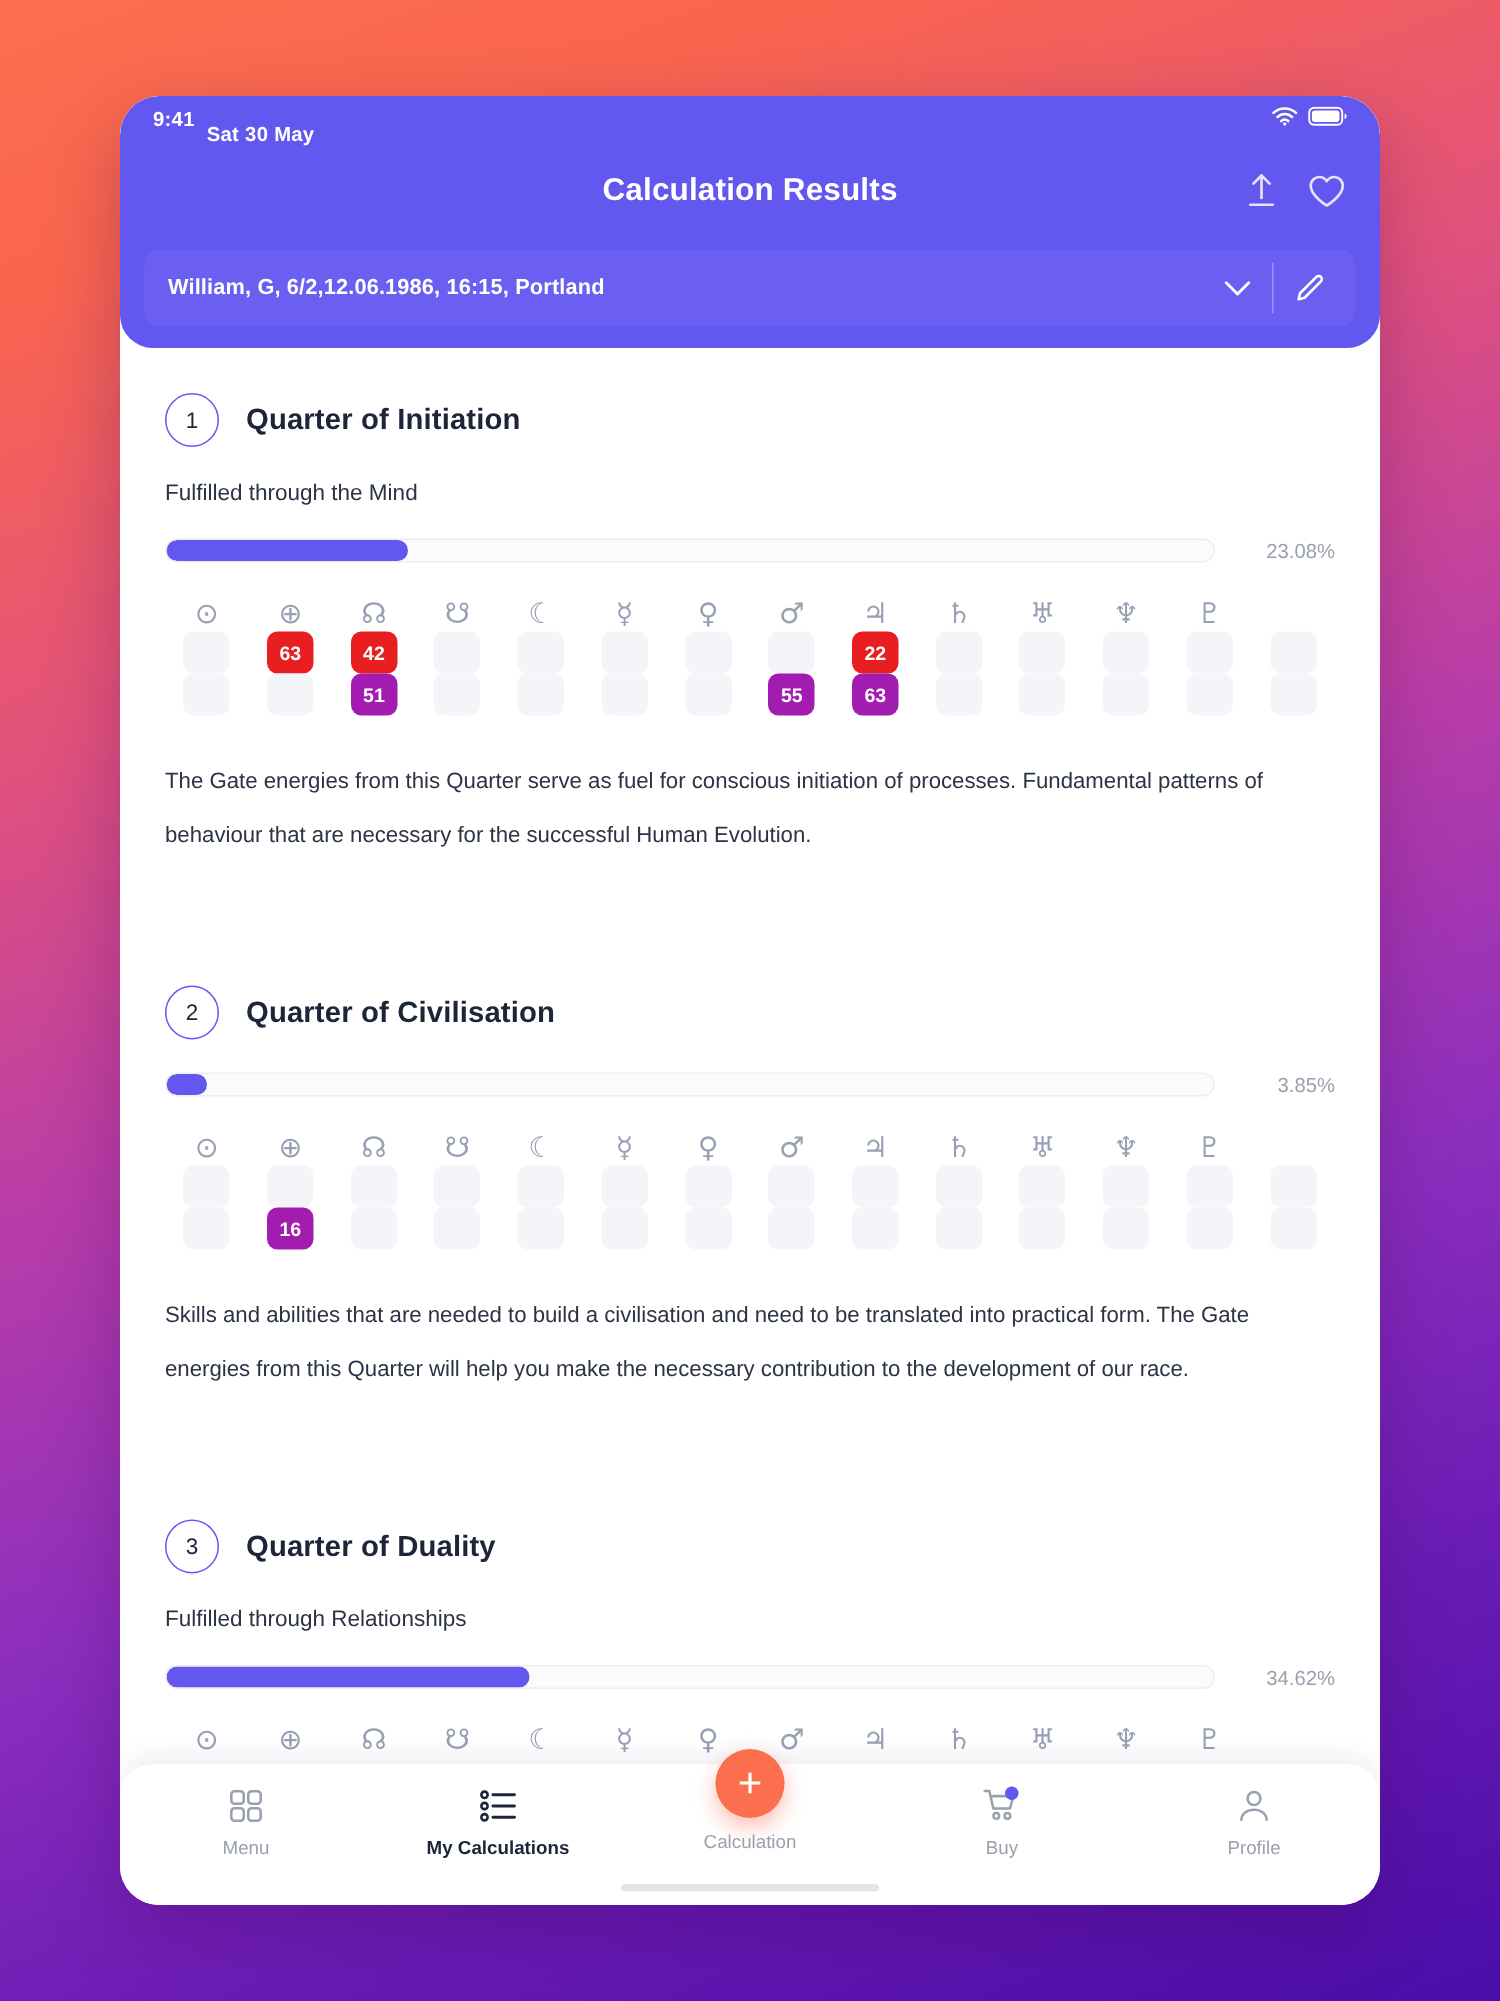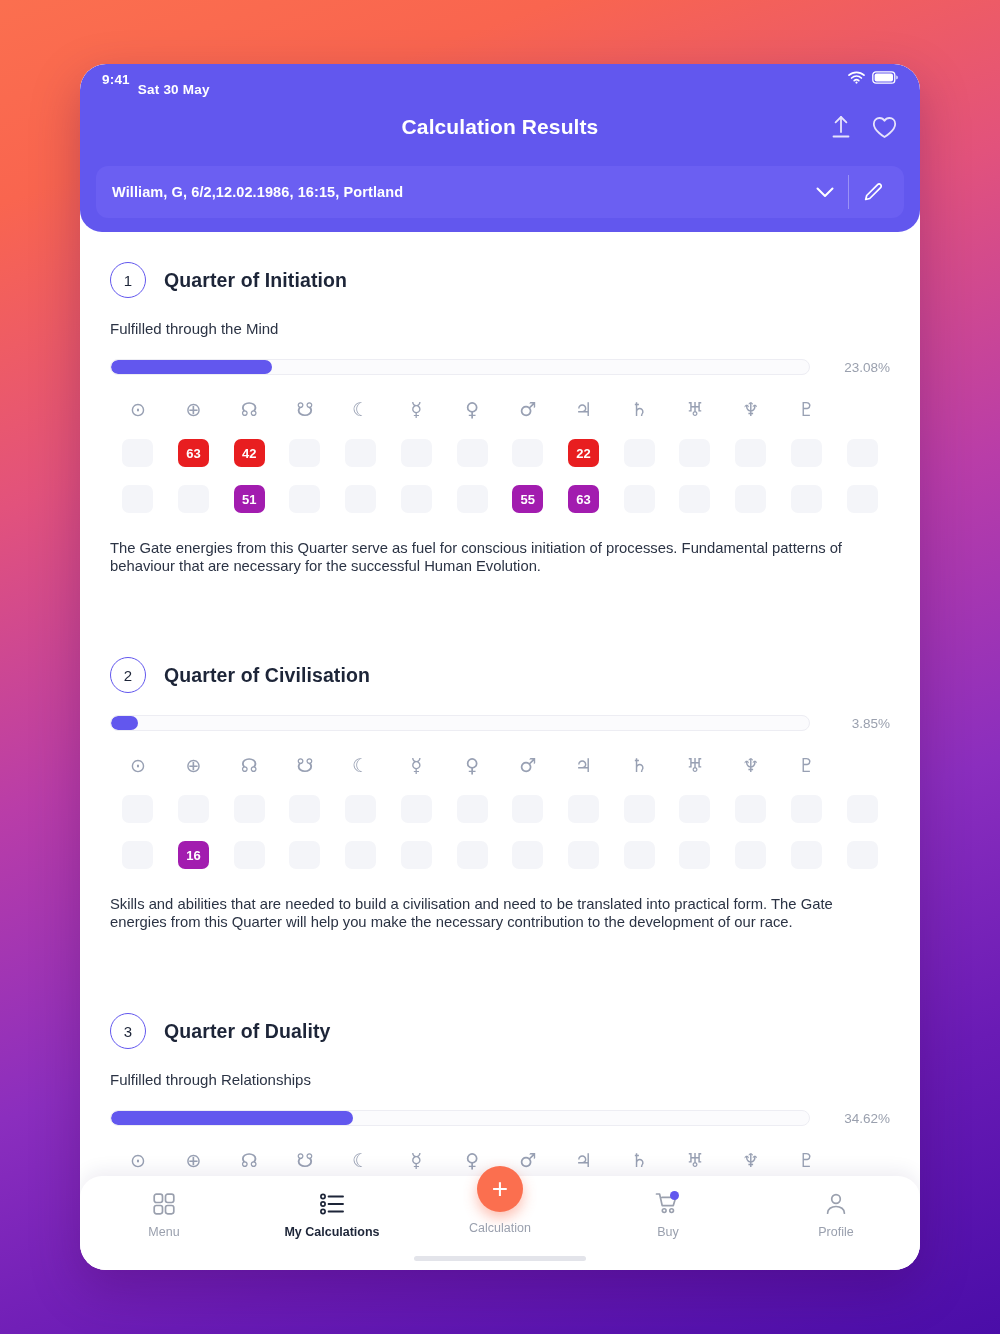--- a/index.html
+++ b/index.html
@@ -115,34 +115,34 @@
   .pct { font-size: 13.5px; color: #9AA0AE; width: 54px; text-align: right; flex: 0 0 auto; }
 
   
   .planets { margin-top: 22px; }
   .sym-row, .cell-row { display: grid; grid-template-columns: repeat(14, 1fr); }
   .sym {
     text-align: center; color: #98A0B3;
     font-size: 19px; line-height: 24px;
     font-family: "DejaVu Sans", sans-serif;
   }
-  .cell-row { margin-top: 18px; }
+  .cell-row { margin-top: 0; }
   .cellwrap { display: flex; justify-content: center; }
   .cell {
     width: 31px; height: 28px; border-radius: 7px;
     background: #F4F5F9;
     display: flex; align-items: center; justify-content: center;
     font-size: 13px; font-weight: bold; color: #fff;
   }
   .cell.red { background: #E81E20; }
   .cell.dark { background: #a21caf; }
 
   .sec-body {
     margin-top: 26px;
-    font-size: 14.8px; line-height: 18px; color: #2B3344;
+    font-size: 14.8px; line-height: 36px; color: #2B3344;
   }
   .sec-gap { height: 52px; }
 
   
   .tabbar {
     position: absolute; left: 0; right: 0; bottom: 0;
     height: 94px;
     background: #fff;
     border-radius: 22px 22px 26px 26px;
     box-shadow: 0 -6px 18px rgba(30,20,80,.07);
@@ -215,21 +215,21 @@
         </span>
         <span>
           <svg width="27" height="25" viewBox="0 0 27 25" fill="none">
             <path d="M13.5 22S2.8 15.6 2.8 8.9C2.8 5.4 5.4 3 8.6 3c2.2 0 3.9 1.2 4.9 2.8C14.5 4.2 16.2 3 18.4 3c3.2 0 5.8 2.4 5.8 5.9C24.2 15.6 13.5 22 13.5 22z" stroke="#E6E3FB" stroke-width="1.8" stroke-linejoin="round"></path>
           </svg>
         </span>
       </div>
     </div>
 
     <div class="personbar">
-      <span class="person-text">William, G, 6/2,12.02.1986, 16:15, Portland</span>
+      <span class="person-text">William, G, 6/2,12.06.1986, 16:15, Portland</span>
       <span class="person-caret">
         <svg width="18" height="11" viewBox="0 0 18 11" fill="none">
           <path d="M1.5 1.5L9 9l7.5-7.5" stroke="#fff" stroke-width="2" stroke-linecap="round" stroke-linejoin="round"></path>
         </svg>
       </span>
       <span class="person-divider"></span>
       <span class="person-edit">
         <svg width="21" height="21" viewBox="0 0 21 21" fill="none">
           <path d="M14.6 2.6a2.1 2.1 0 013 3L6.7 16.5l-4 1 1-4L14.6 2.6z" stroke="#fff" stroke-width="1.7" stroke-linejoin="round"></path>
         </svg>

